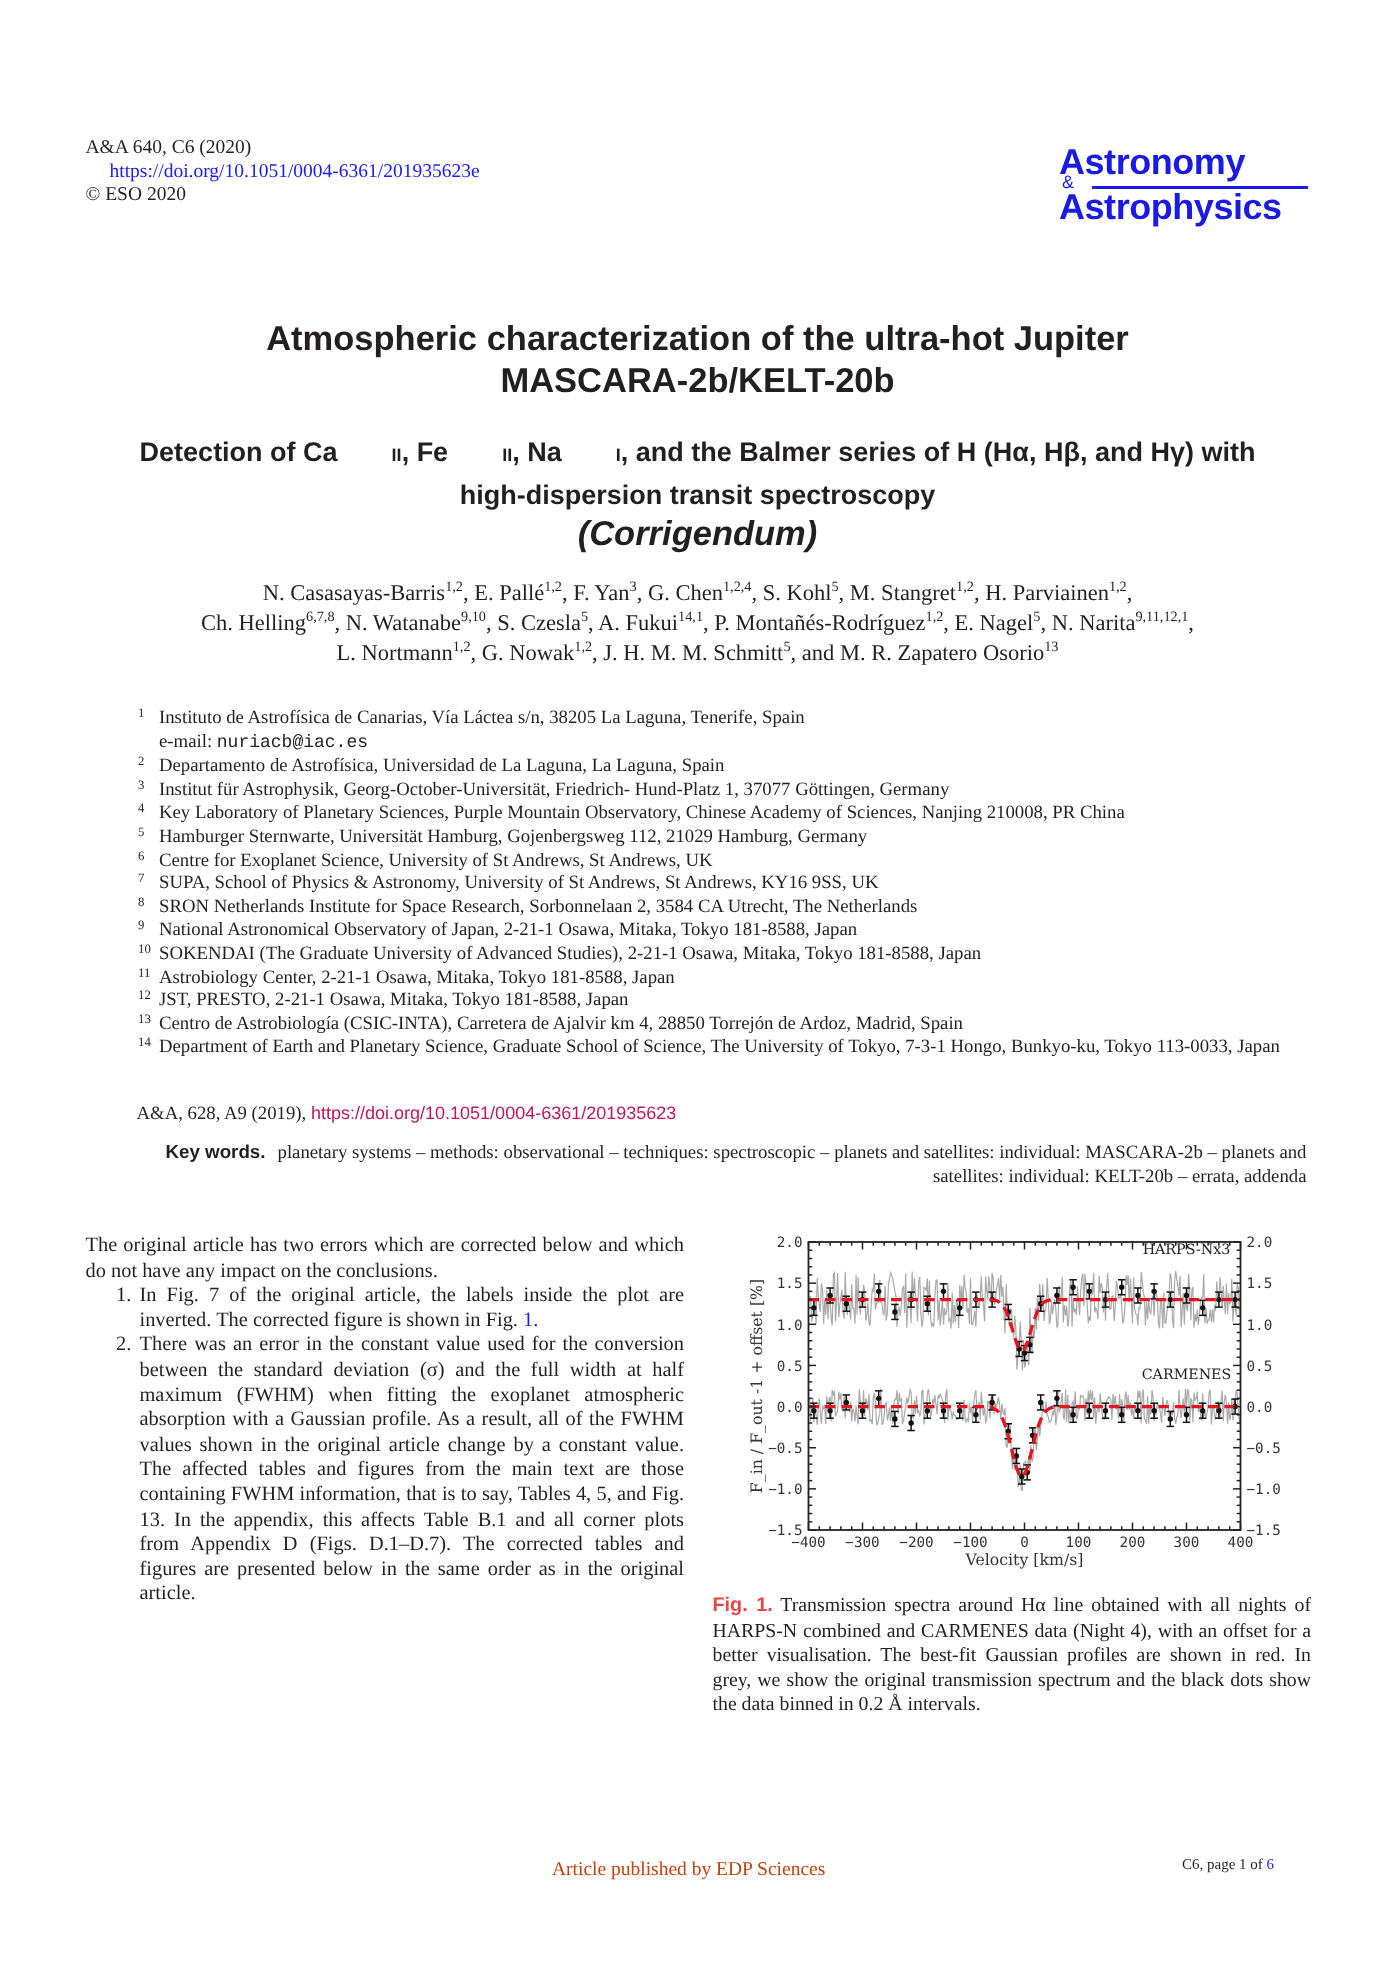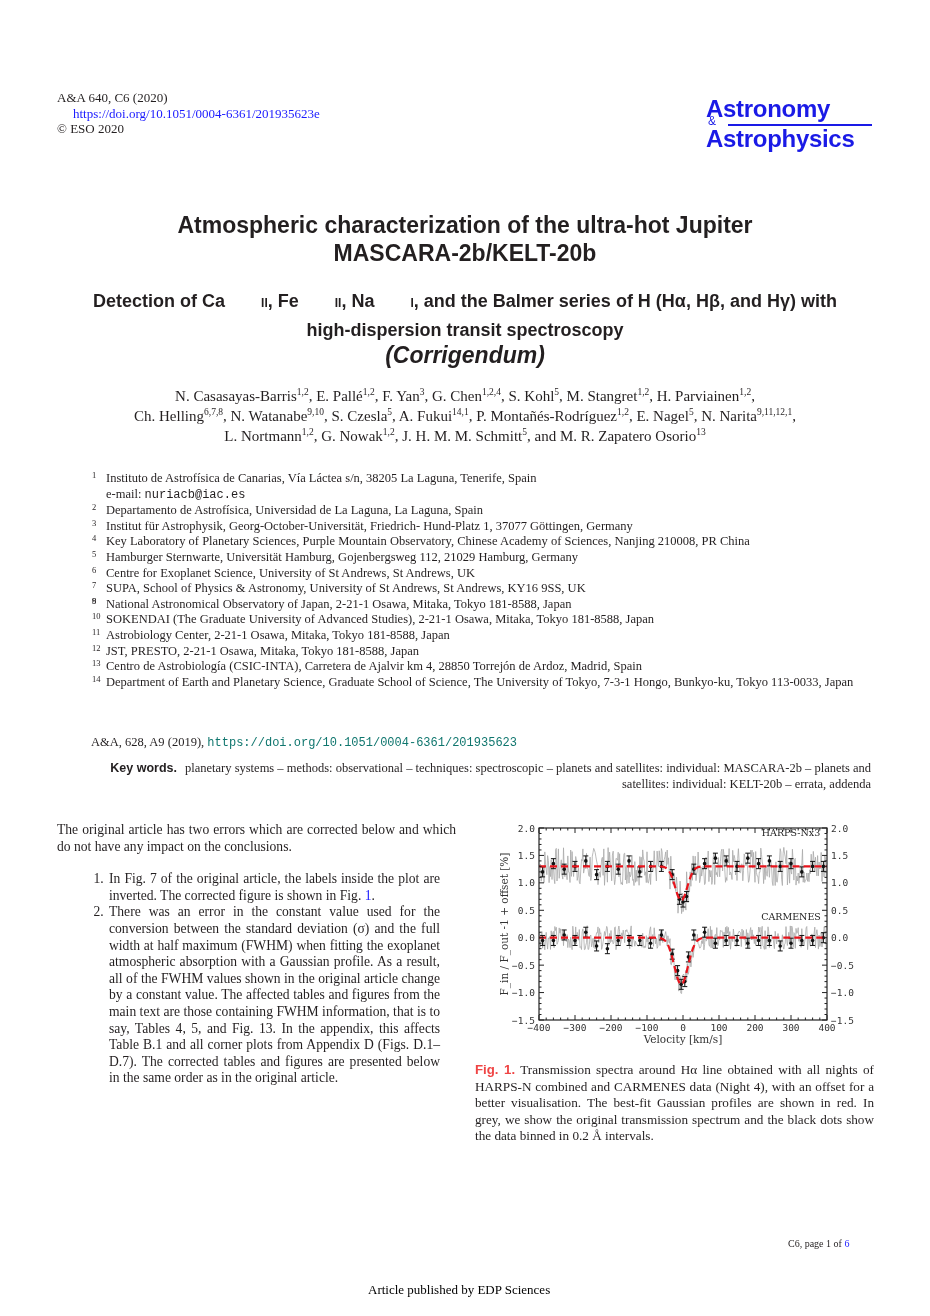--- a/index.html
+++ b/index.html
@@ -20,32 +20,32 @@
   .t2 { top:288px; font-size:18px; line-height:26px; }
   .t2 .sc { font-size:12px; font-weight:bold;margin-left:36px; }
   .t3 { top:342px; font-size:23px; font-style:italic; }
   .authors { left:40px; width:850px; top:386px; text-align:center; font-size:15px; line-height:20px; }
   sup { font-size:9.5px; line-height:0; vertical-align:6px; }
   .affil { left:92px; top:471px; width:780px; font-size:12.5px; line-height:15.6px; }
   .affil .row { position:relative; padding-left:14px; }
   .affil .num { position:absolute; left:0; top:-3px; font-size:8.5px; }
   .mono { font-family:"Liberation Mono", monospace; font-size:12px; }
   .ref { left:91px; top:735px; font-size:12.5px; }
-  .ref .link { color:#0f766e; font-family:Liberation Mono, monospace; font-size:12px; }
+  .ref .link { color:#be185d; font-family:Liberation Sans, sans-serif; font-size:12px; }
   .kw { left:91px; top:760px; width:780px; font-size:12.5px; line-height:16px;text-align:right; }
   .kw .kwl { font-family:"Liberation Sans", sans-serif; font-weight:bold; margin-right:8px; }
   .body { left:57px; top:822px; width:399px; font-size:13.6px; line-height:16.6px; text-align:justify; }
   .body p { margin:0; }
-  .body ol { margin:16px; padding-left:34px; }
+  .body ol { margin:0; padding-left:34px; }
   .body li { padding-left:2px; }
   .blue { color:#1a1aff; }
   .chart { left:488px; top:820px; width:380px; height:235px; }
   .caption { left:475px; top:1062px; width:399px; font-size:13.2px; line-height:16.5px; text-align:justify; }
   .caption .fl { color:#ef4444; font-family:"Liberation Sans", sans-serif; font-weight:bold; }
-  .footer-l { left:368px; top:1238px; font-size:13px; color:#000000;margin-top:44px; }
+  .footer-l { left:368px; top:1238px; font-size:13px; color:#c2410c; }
   .footer-r { left:788px; top:1238px; font-size:10px; }
   .footer-r .pg { color:#1a1aff; }
 </style>
 </head>
 <body>
 
 <div class="abs hdr">
   <div>A&amp;A 640, C6 (2020)</div>
   <div class="doi">https://doi.org/10.1051/0004-6361/201935623e</div>
   <div>© ESO 2020</div>
@@ -72,21 +72,21 @@
 
 <div class="abs affil" id="affil">
     <div class="row"><span class="num">1</span><span>Instituto de Astrofísica de Canarias, Vía Láctea s/n, 38205 La Laguna, Tenerife, Spain</span></div>
     <div class="row"><span class="num"></span><span>e-mail: </span><span class="mono">nuriacb@iac.es</span></div>
     <div class="row"><span class="num">2</span><span>Departamento de Astrofísica, Universidad de La Laguna, La Laguna, Spain</span></div>
     <div class="row"><span class="num">3</span><span>Institut für Astrophysik, Georg-October-Universität, Friedrich- Hund-Platz 1, 37077 Göttingen, Germany</span></div>
     <div class="row"><span class="num">4</span><span>Key Laboratory of Planetary Sciences, Purple Mountain Observatory, Chinese Academy of Sciences, Nanjing 210008, PR China</span></div>
     <div class="row"><span class="num">5</span><span>Hamburger Sternwarte, Universität Hamburg, Gojenbergsweg 112, 21029 Hamburg, Germany</span></div>
     <div class="row"><span class="num">6</span><span>Centre for Exoplanet Science, University of St Andrews, St Andrews, UK</span></div>
     <div class="row"><span class="num">7</span><span>SUPA, School of Physics &amp; Astronomy, University of St Andrews, St Andrews, KY16 9SS, UK</span></div>
-    <div class="row"><span class="num">8</span></div>
+    <div class="row"><span class="num">8</span><span>SRON Netherlands Institute for Space Research, Sorbonnelaan 2, 3584 CA Utrecht, The Netherlands</span></div>
     <div class="row"><span class="num">9</span><span>National Astronomical Observatory of Japan, 2-21-1 Osawa, Mitaka, Tokyo 181-8588, Japan</span></div>
     <div class="row"><span class="num">10</span><span>SOKENDAI (The Graduate University of Advanced Studies), 2-21-1 Osawa, Mitaka, Tokyo 181-8588, Japan</span></div>
     <div class="row"><span class="num">11</span><span>Astrobiology Center, 2-21-1 Osawa, Mitaka, Tokyo 181-8588, Japan</span></div>
     <div class="row"><span class="num">12</span><span>JST, PRESTO, 2-21-1 Osawa, Mitaka, Tokyo 181-8588, Japan</span></div>
     <div class="row"><span class="num">13</span><span>Centro de Astrobiología (CSIC-INTA), Carretera de Ajalvir km 4, 28850 Torrejón de Ardoz, Madrid, Spain</span></div>
     <div class="row"><span class="num">14</span><span>Department of Earth and Planetary Science, Graduate School of Science, The University of Tokyo, 7-3-1 Hongo, Bunkyo-ku, Tokyo 113-0033, Japan</span></div>
   </div>
 
 <div class="abs ref">
   <span>A&amp;A, 628, A9 (2019), </span><span class="link">https://doi.org/10.1051/0004-6361/201935623</span>

